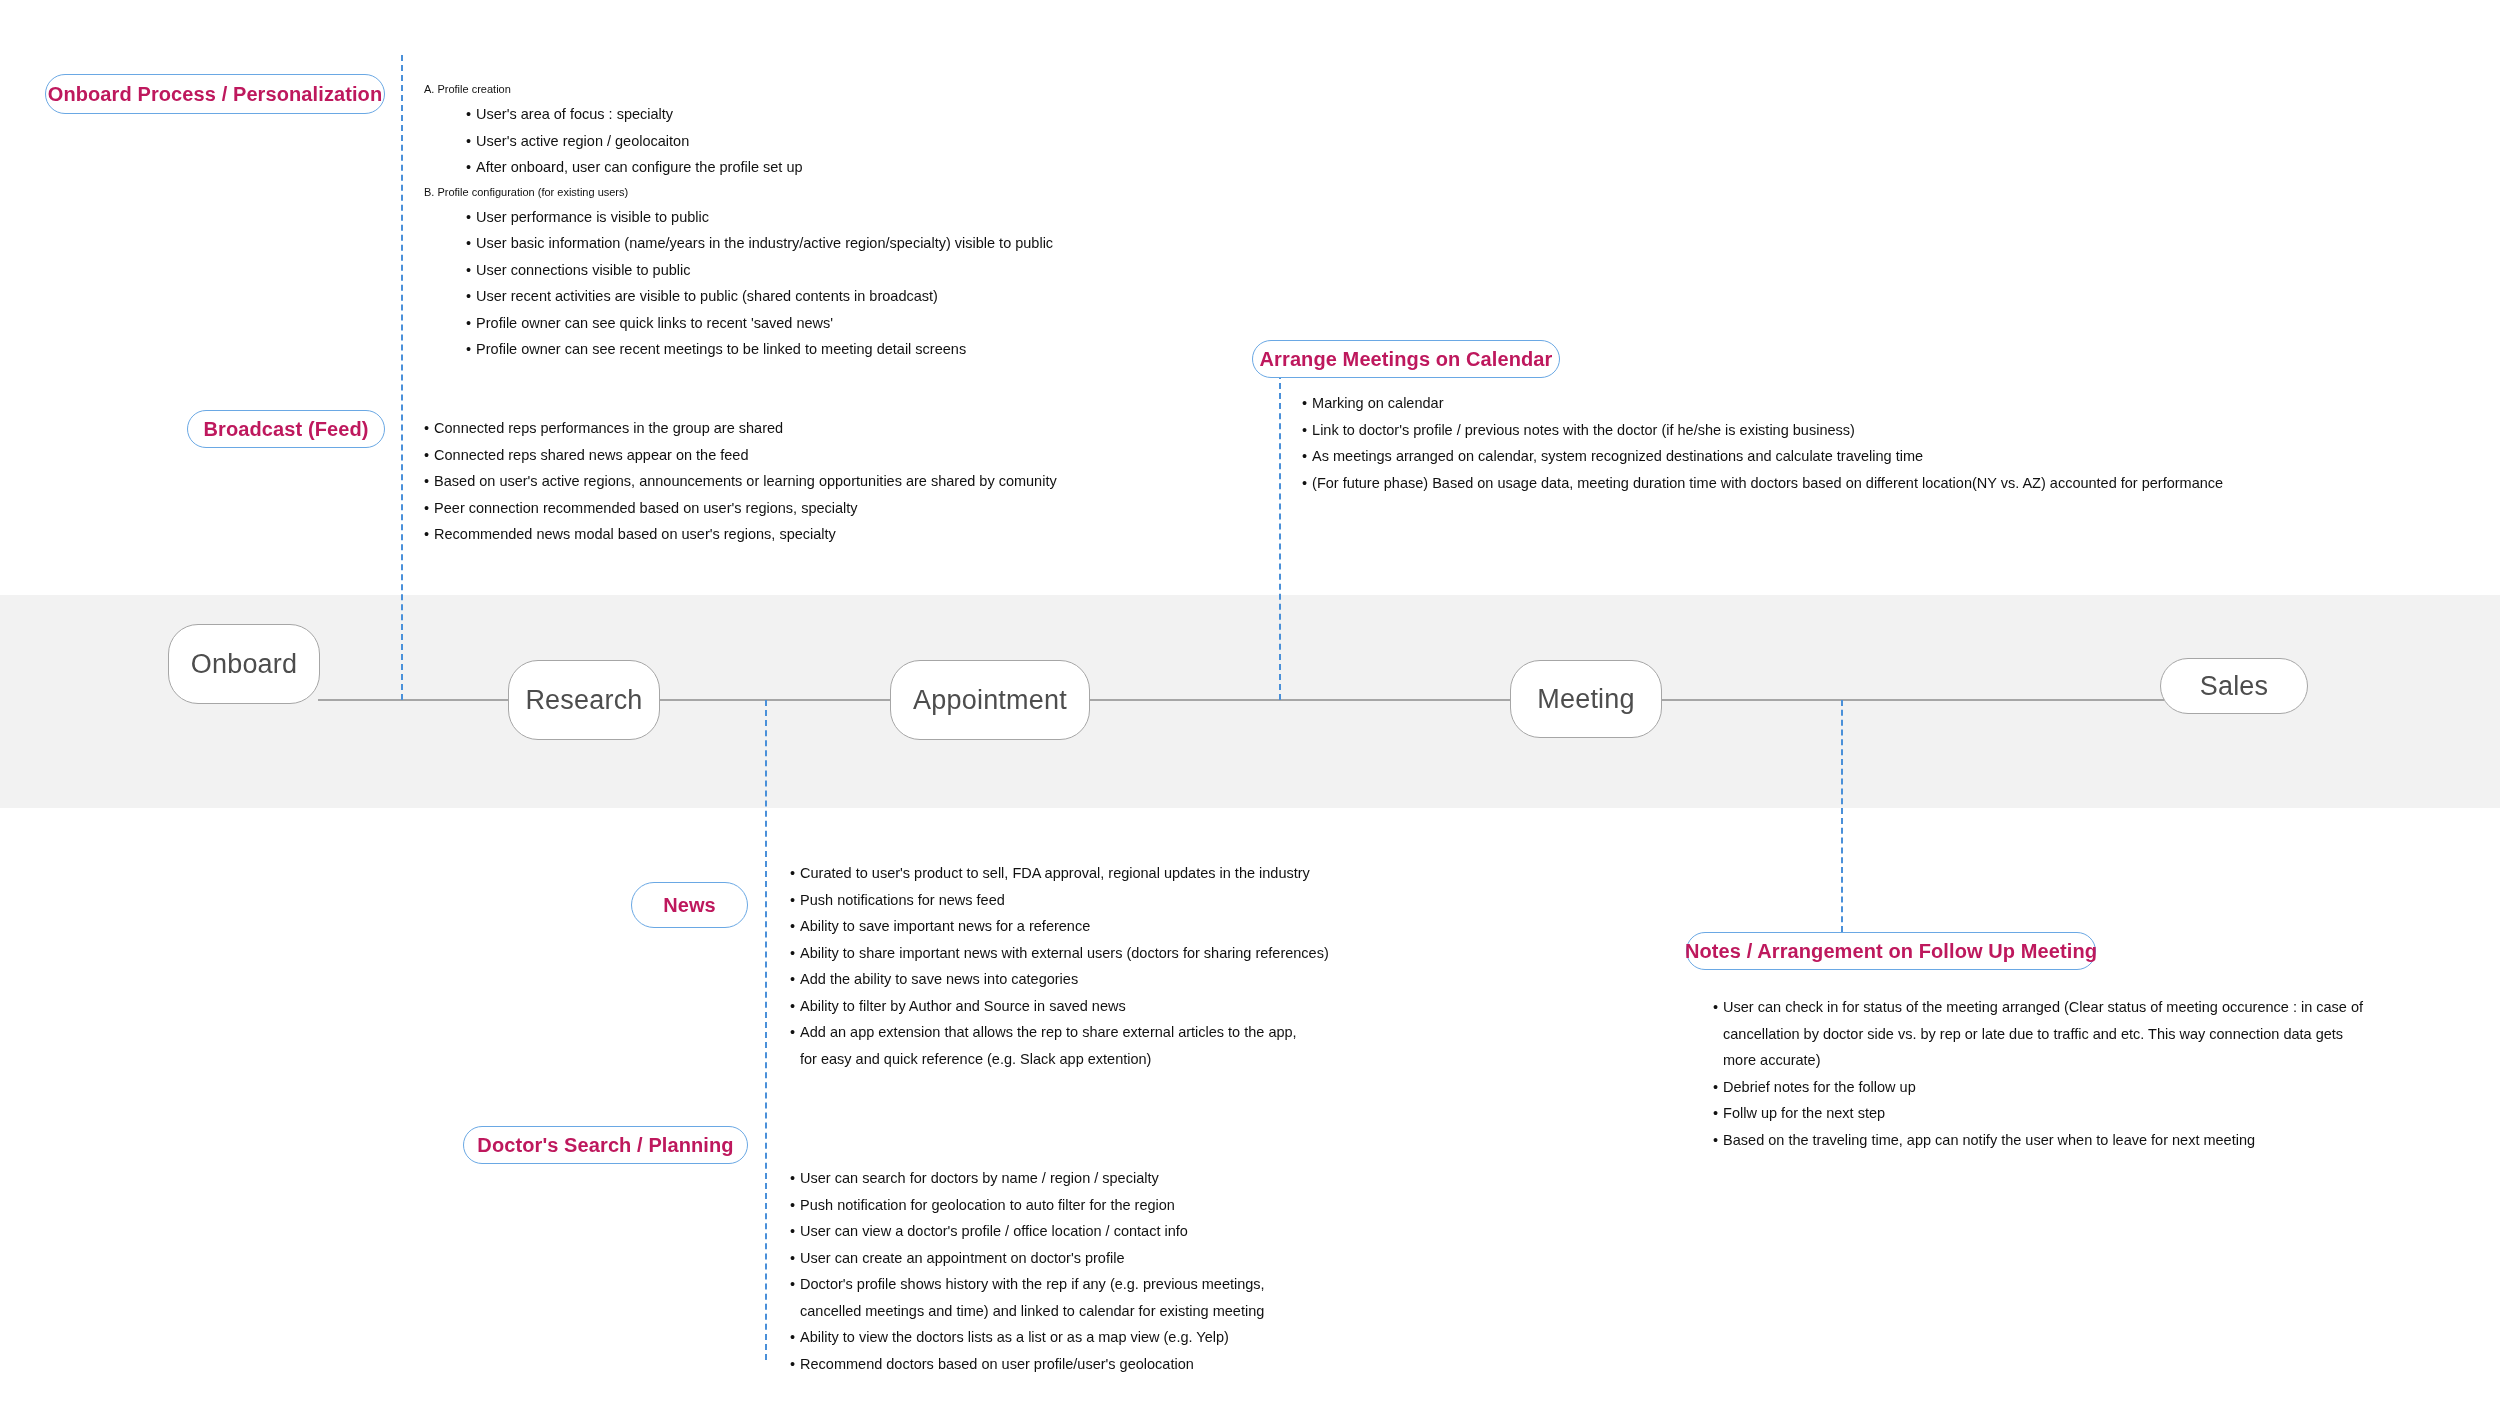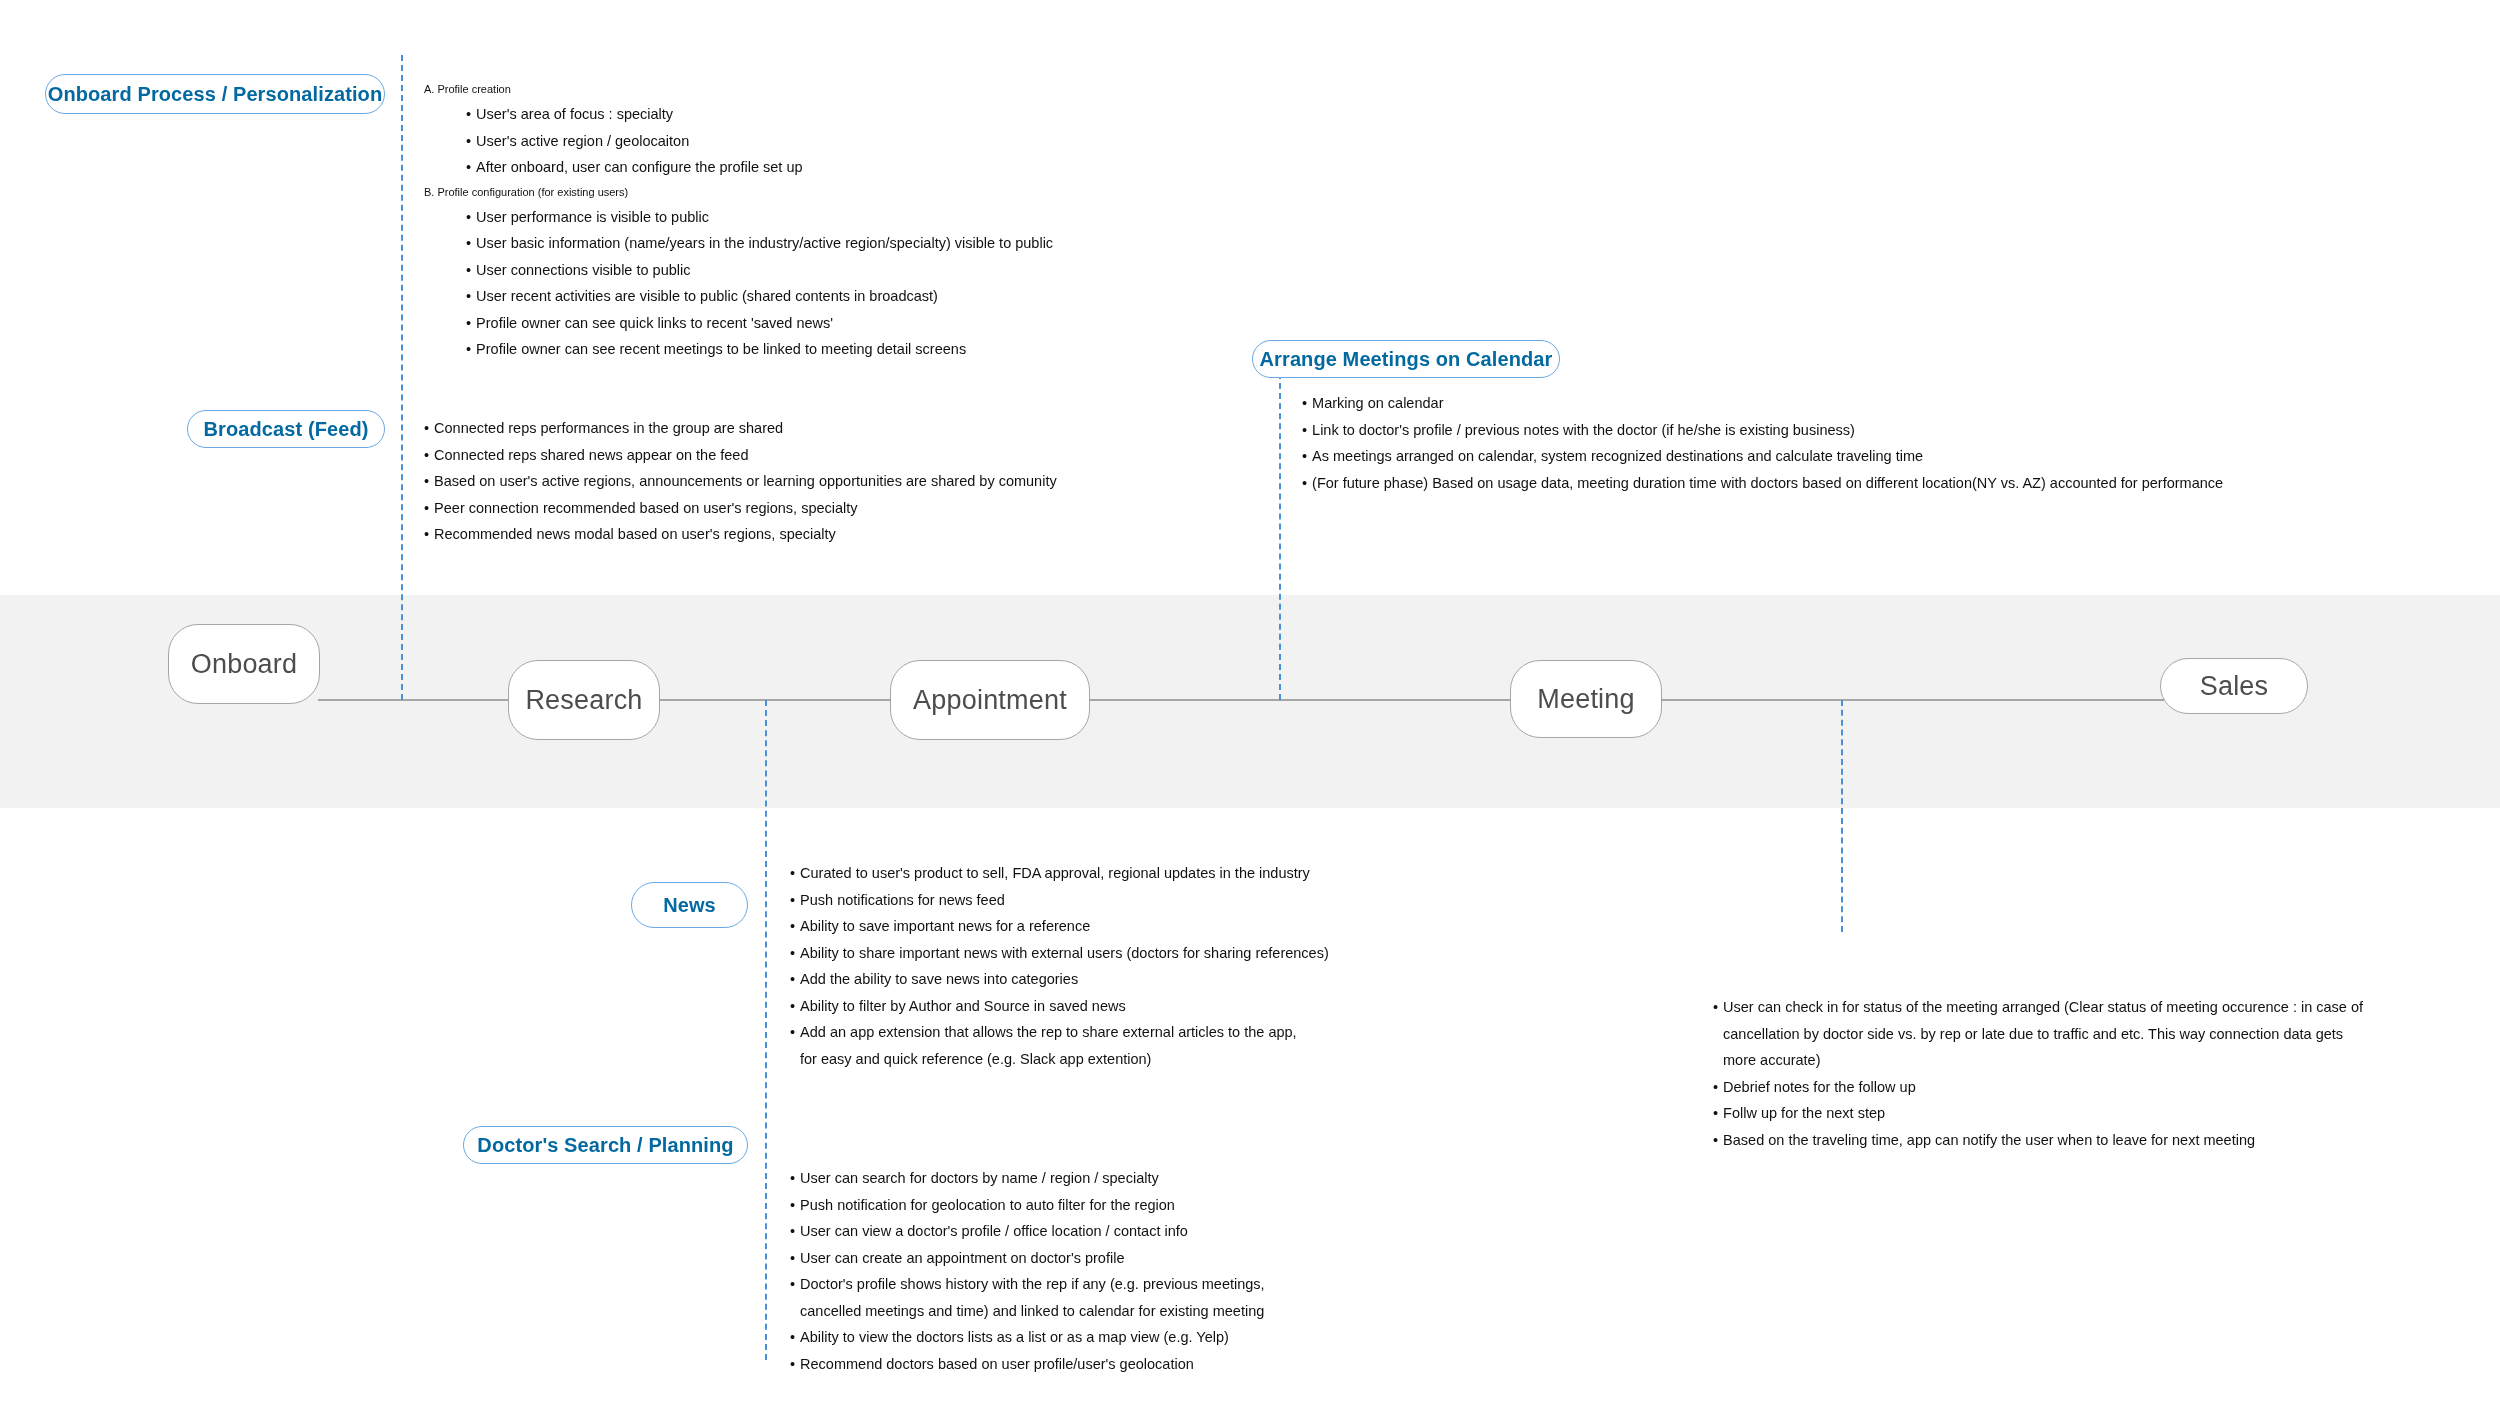--- a/index.html
+++ b/index.html
@@ -41,21 +41,21 @@
     border-left:2.6px dashed #4a90d9;
   }
 
   
   .pill{
     position:absolute;
     box-sizing:border-box;
     background:#ffffff;
     border:1.8px solid #6aa8e4;
     border-radius:999px;
-    color:#0369a1;
+    color:#be185d;
     font-size:20px;
     font-weight:bold;
     display:flex;align-items:center;justify-content:center;
     white-space:nowrap;
     padding:4px 18px;
     letter-spacing:.1px;
   }
 
   
   .block{
@@ -238,20 +238,23 @@
     </div>
     <div class="cont">cancelled meetings and time) and linked to calendar for existing meeting</div>
     <div class="bullet" style="margin-top:6px;">
       <span class="b">•</span><span>Ability to view the doctors lists as a list or as a map view (e.g. Yelp)</span>
     </div>
     <div class="bullet">
       <span class="b">•</span><span>Recommend doctors based on user profile/user's geolocation</span>
     </div>
   </div>
 
+  <div class="pill" style="left:1686px;top:932px;width:410px;height:38px;">
+    <span>Notes / Arrangement on Follow Up Meeting</span>
+  </div>
 
   <div class="block" style="left:1713px;top:1000px;">
     <div class="bullet">
       <span class="b">•</span><span>User can check in for status of the meeting arranged (Clear status of meeting occurence : in case of</span>
     </div>
     <div class="cont">cancellation by doctor side vs. by rep or late due to traffic and etc. This way connection data gets</div>
     <div class="cont">more accurate)</div>
     <div class="bullet">
       <span class="b">•</span><span>Debrief notes for the follow up</span>
     </div>

